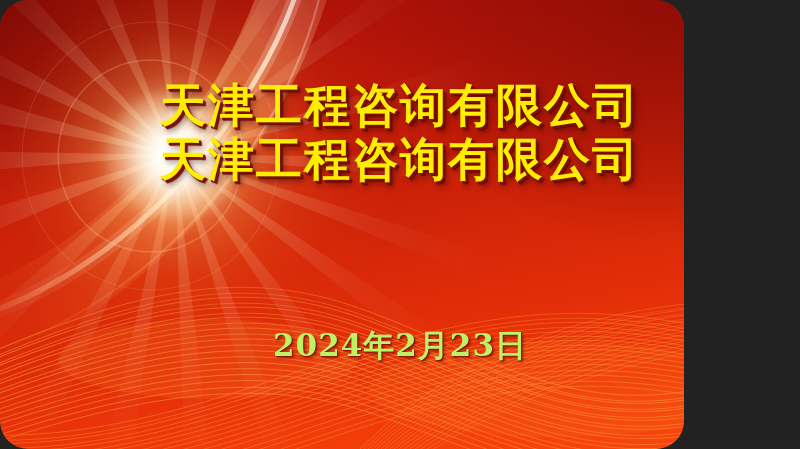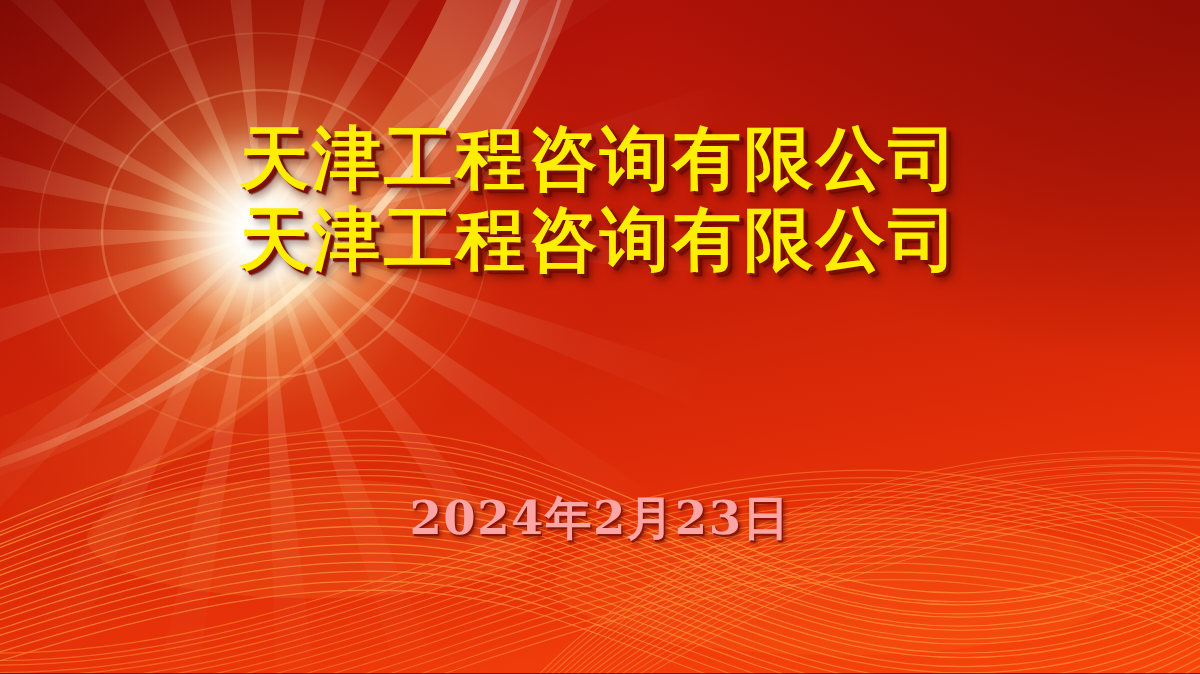--- a/index.html
+++ b/index.html
@@ -3,24 +3,25 @@
 <meta charset="utf-8">
 <title>Conference Backdrop</title>
 <style>
   html, body {
     margin: 0;
     padding: 0;
     background: #222;
   }
   #stage {
     position: relative;
-    width: 800px;
+    width: 684px;
     height: 449px;
     overflow: hidden;
     font-family: "Liberation Sans", sans-serif;
+    border-radius: 28px;
   }
 
   
   .bg-base {
     position: absolute;
     inset: 0;
     background:
       linear-gradient(170deg,
         #a61007 0%,
         #b01208 14%,
@@ -152,21 +153,21 @@
   .date-line {
     position: absolute;
     left: 0;
     top: 325px;
     width: 800px;
     text-align: center;
     font-family: "DejaVu Serif", "Liberation Serif", serif;
     font-weight: bold;
     font-size: 31px;
     letter-spacing: 1px;
-    color: #fca5a5;
+    color: #bef264;
     text-shadow:
        1px 1px 0 #8e1206,
        2px 2px 3px rgba(80,8,4,0.6);
     pointer-events: none;
   }
 </style>
 </head>
 <body>
 
 <div id="stage">

